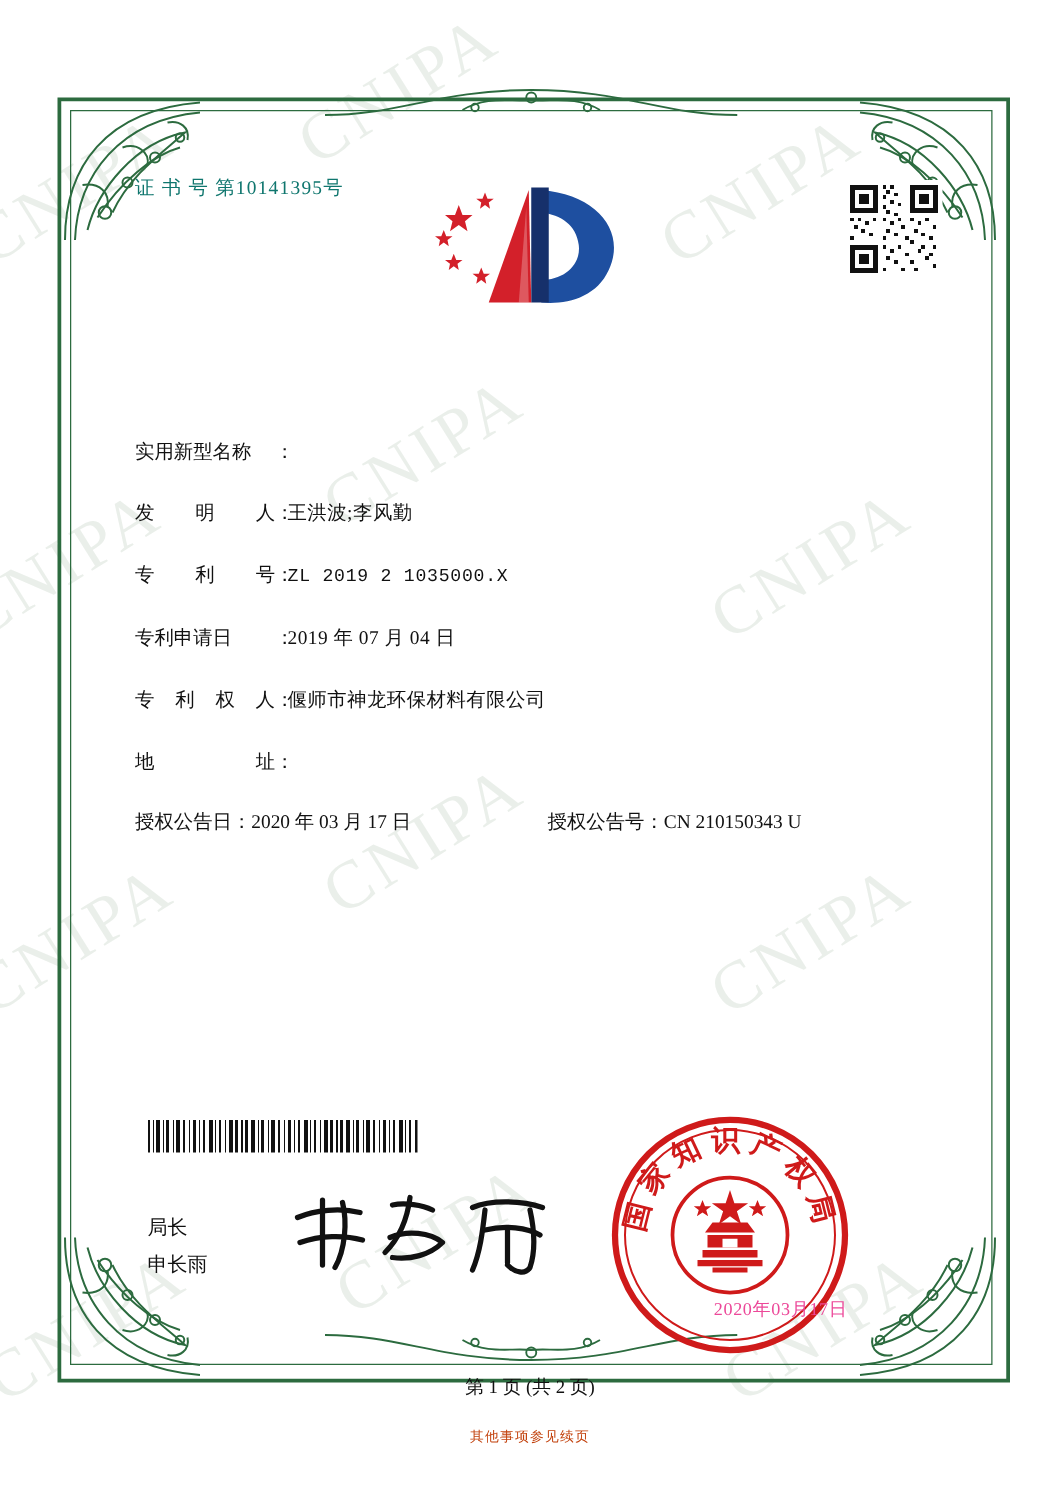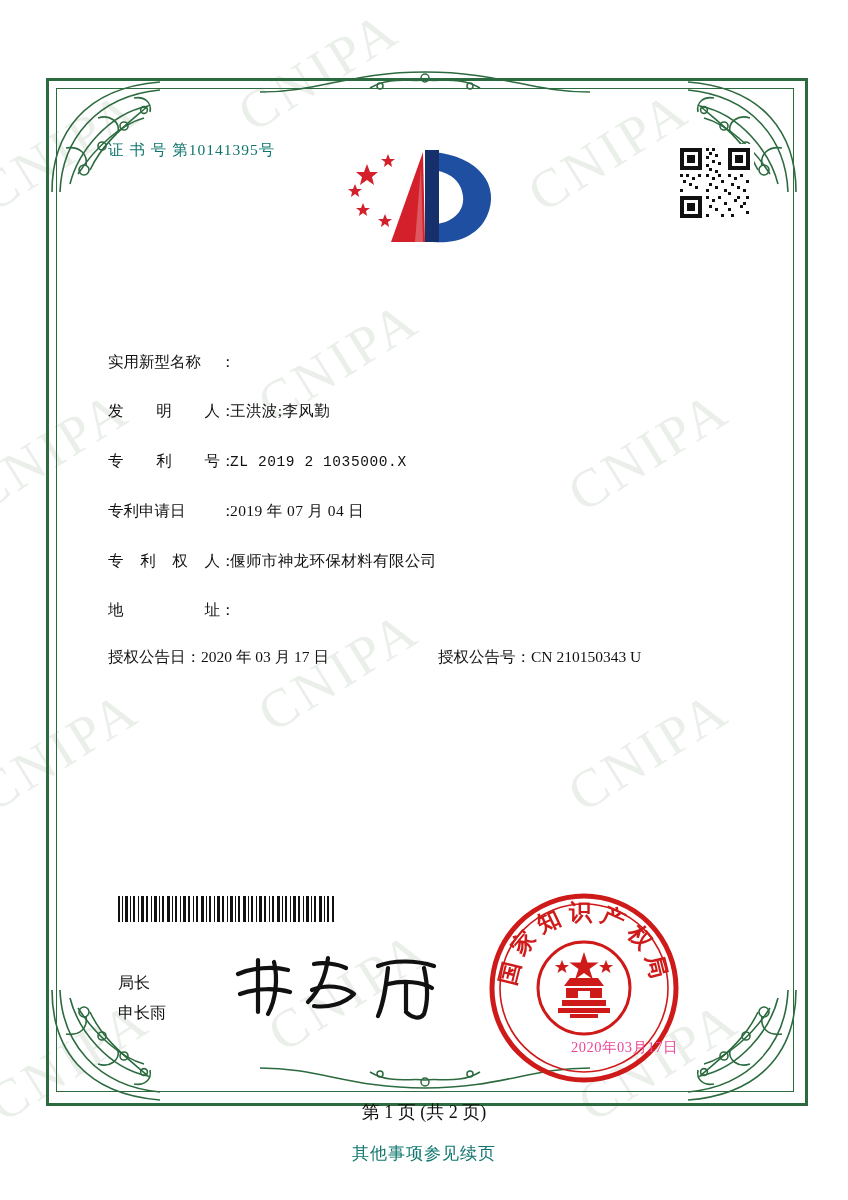--- a/index.html
+++ b/index.html
@@ -227,32 +227,32 @@
     letter-spacing: .5px;
     z-index: 7;
   }
 
   .page-num {
     position: absolute;
     left: 0;
     right: 0;
     top: 1012px;
     text-align: center;
-    font-size: 18px;
+    font-size: 15px;
     color: #111;
     z-index: 5;
   }
   .footer-note {
     position: absolute;
     left: 0;
     right: 0;
     top: 1142px;
     text-align: center;
-    font-size: 17px;
-    color: #0f766e;
+    font-size: 11px;
+    color: #c2410c;
     letter-spacing: 1px;
     z-index: 5;
   }
 </style>
 </head>
 <body>
 
 <div class="page">
 
   <div class="watermarks">

